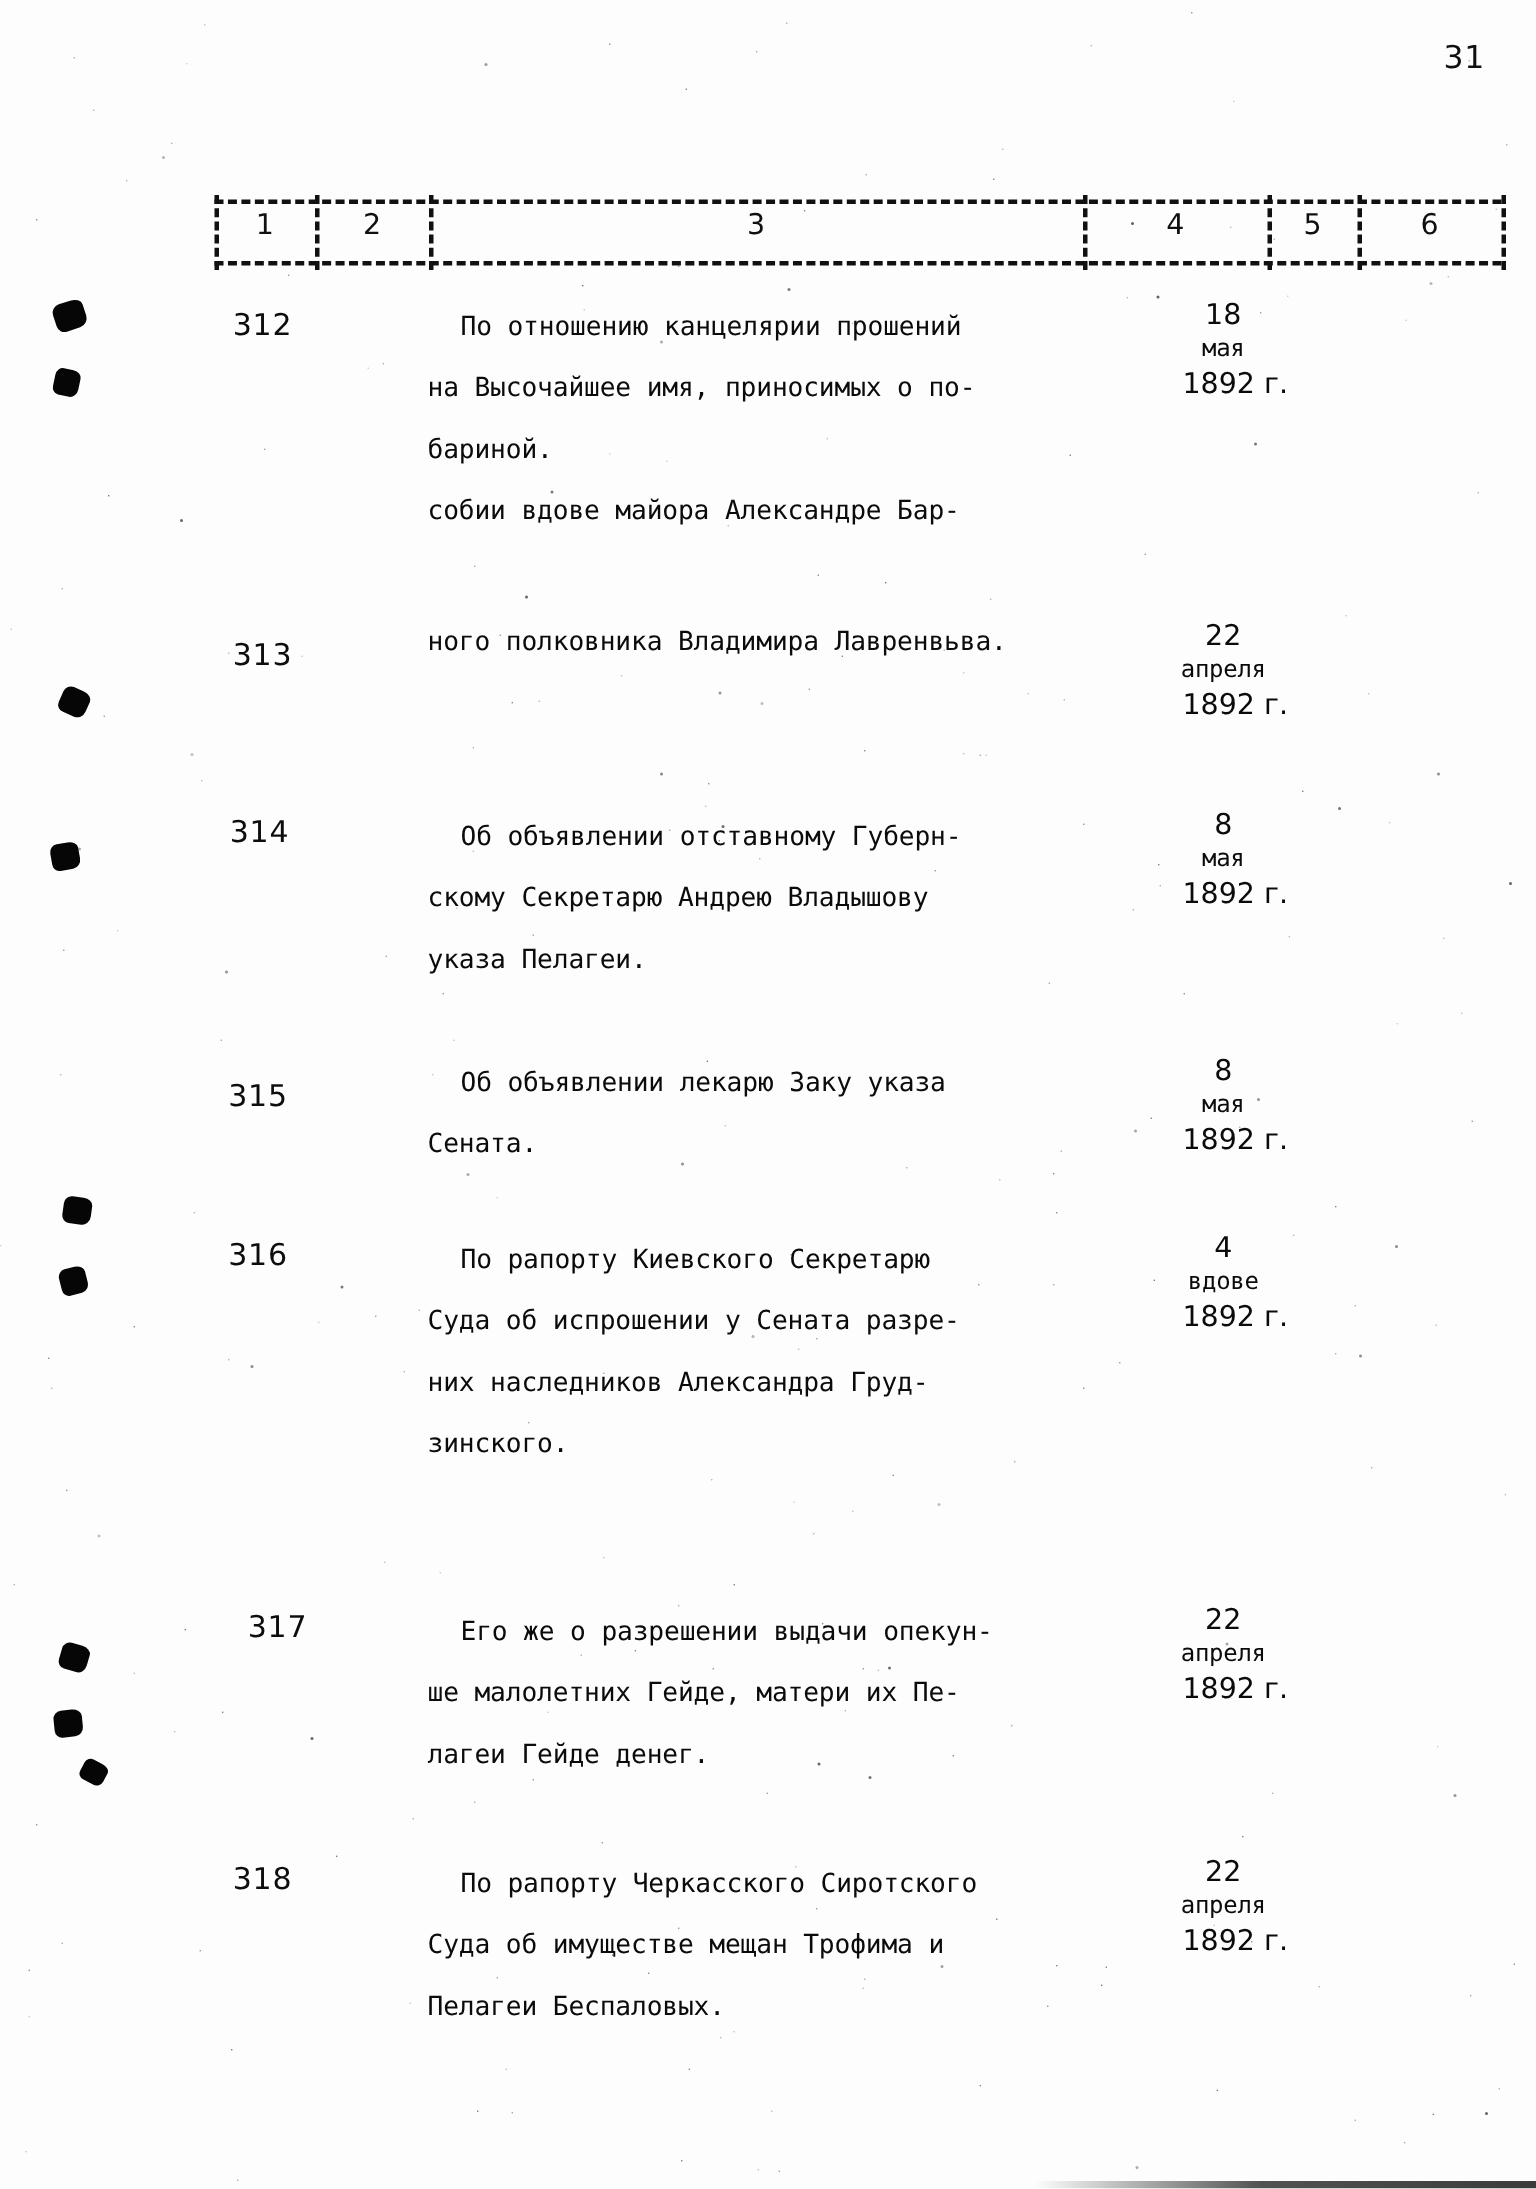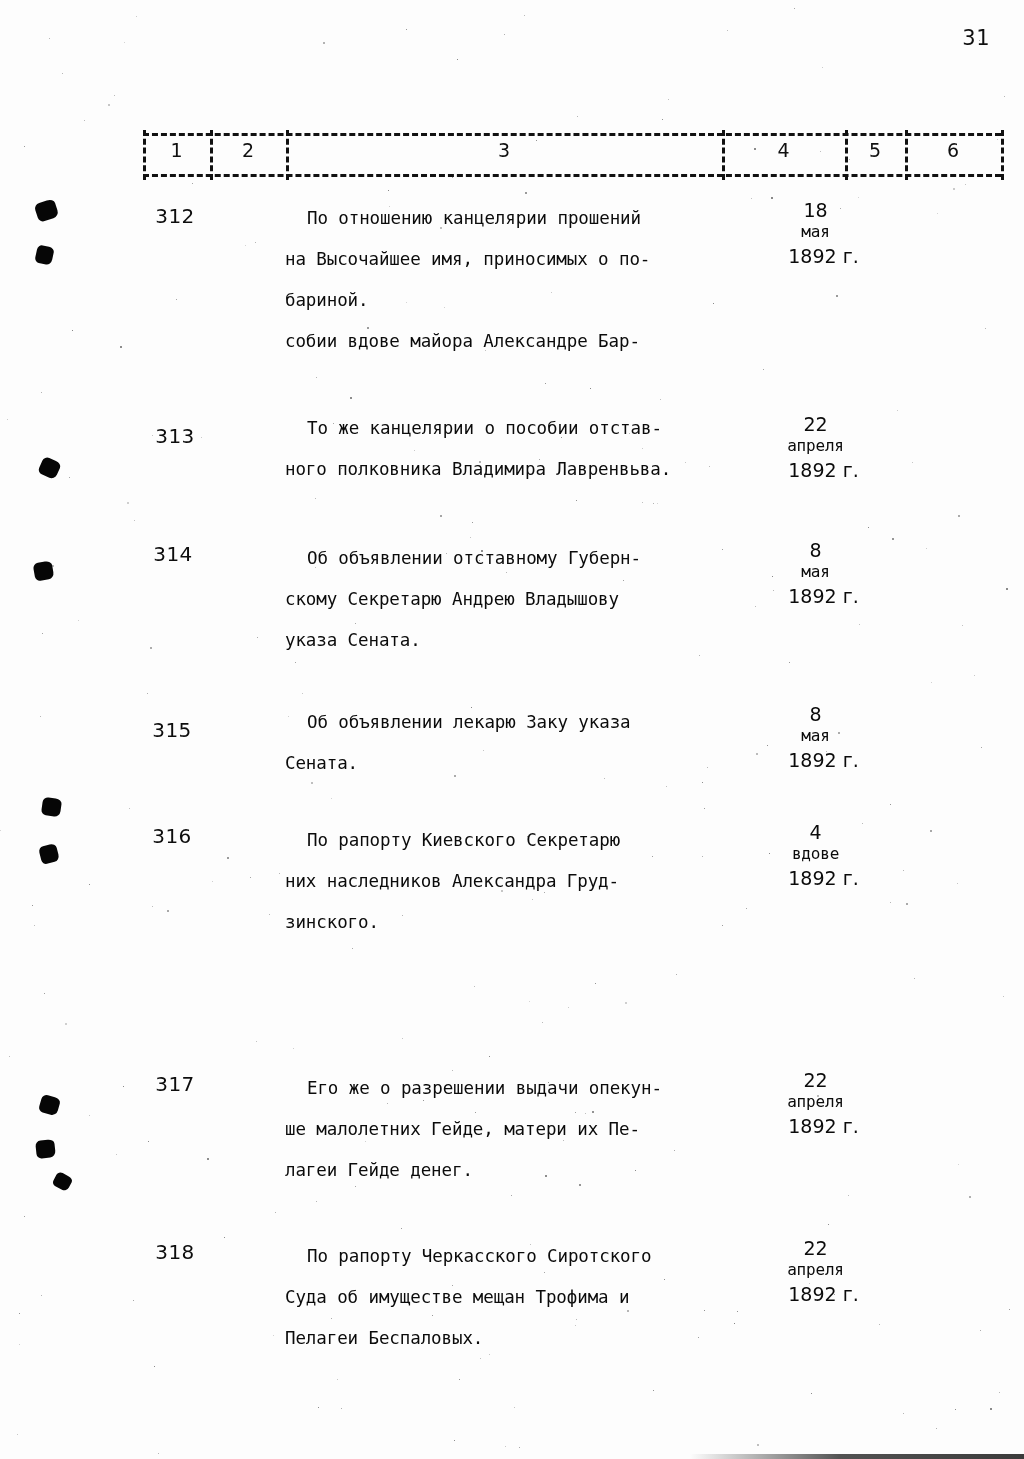--- a/index.html
+++ b/index.html
@@ -192,35 +192,34 @@
         </div>
         <div class="date" style="top: 0px;">
           <span class="d-day">18</span>
           <span class="d-month">мая</span>
           <span class="d-year">1892 г.</span>
         </div>
       </div>
       <div class="entry" style="top: 408px;">
         <div class="num" style="left: 115px; top: 16px;">313</div>
         <div class="subject">
-          <span class="ln indent">То же канцелярии о пособии отстав-</span>
           <span class="ln">ного полковника Владимира Лавренвьва.</span>
         </div>
         <div class="date" style="top: 4px;">
           <span class="d-day">22</span>
           <span class="d-month">апреля</span>
           <span class="d-year">1892 г.</span>
         </div>
       </div>
       <div class="entry" style="top: 538px;">
         <div class="num" style="left: 113px; top: 4px;">314</div>
         <div class="subject">
           <span class="ln indent">Об объявлении отставному Губерн-</span>
           <span class="ln">скому Секретарю Андрею Владышову</span>
-          <span class="ln">указа Сената.</span>
+          <span class="ln">указа Пелагеи.</span>
         </div>
         <div class="date" style="top: 0px;">
           <span class="d-day">8</span>
           <span class="d-month">мая</span>
           <span class="d-year">1892 г.</span>
         </div>
       </div>
       <div class="entry" style="top: 702px;">
         <div class="num" style="left: 112px; top: 16px;">315</div>
         <div class="subject">
@@ -230,31 +229,32 @@
         <div class="date" style="top: 0px;">
           <span class="d-day">8</span>
           <span class="d-month">мая</span>
           <span class="d-year">1892 г.</span>
         </div>
       </div>
       <div class="entry" style="top: 820px;">
         <div class="num" style="left: 112px; top: 4px;">316</div>
         <div class="subject">
           <span class="ln indent">По рапорту Киевского Секретарю</span>
+          <span class="ln">Суда об испрошении у Сената разре-</span>
           <span class="ln">них наследников Александра Груд-</span>
           <span class="ln">зинского.</span>
         </div>
         <div class="date" style="top: 0px;">
           <span class="d-day">4</span>
           <span class="d-month">вдове</span>
           <span class="d-year">1892 г.</span>
         </div>
       </div>
       <div class="entry" style="top: 1068px;">
-        <div class="num" style="left: 115px; top: 4px;">317</div>
+        <div class="num" style="left: 125px; top: 4px;">317</div>
         <div class="subject">
           <span class="ln indent">Его же о разрешении выдачи опекун-</span>
           <span class="ln">ше малолетних Гейде, матери их Пе-</span>
           <span class="ln">лагеи Гейде денег.</span>
         </div>
         <div class="date" style="top: 0px;">
           <span class="d-day">22</span>
           <span class="d-month">апреля</span>
           <span class="d-year">1892 г.</span>
         </div>

